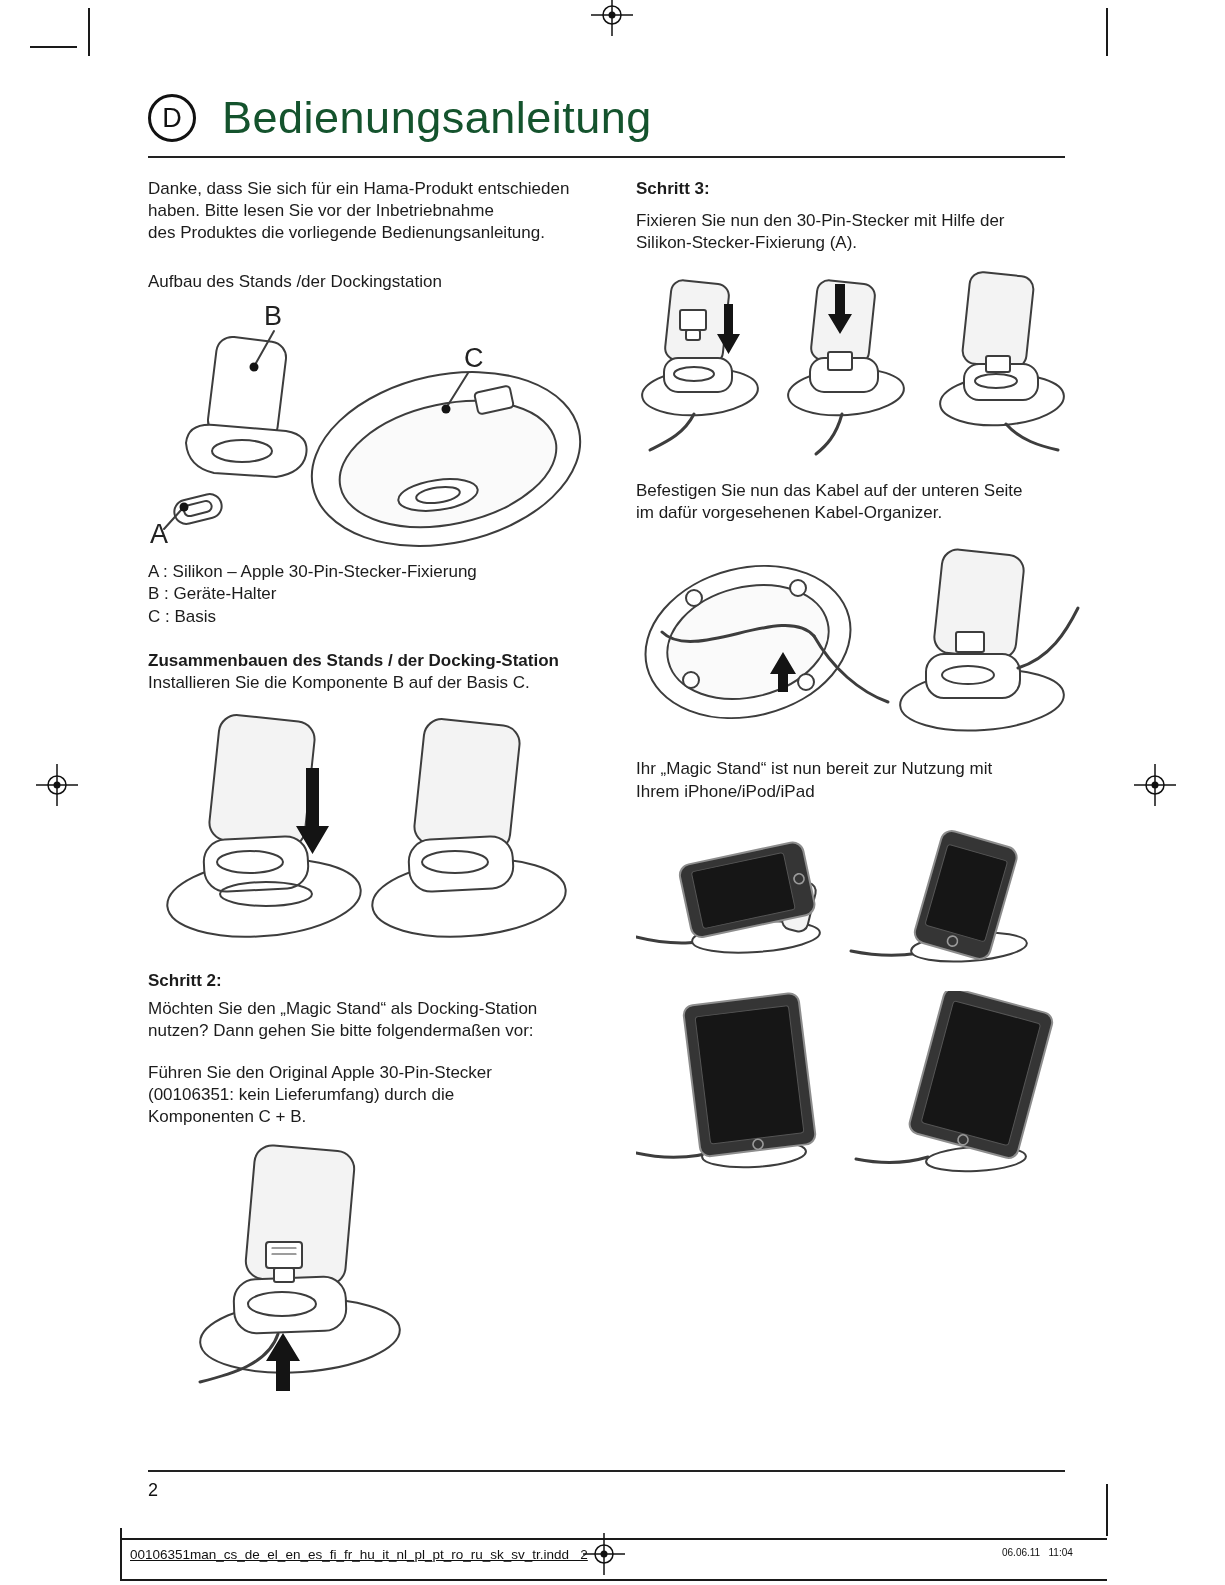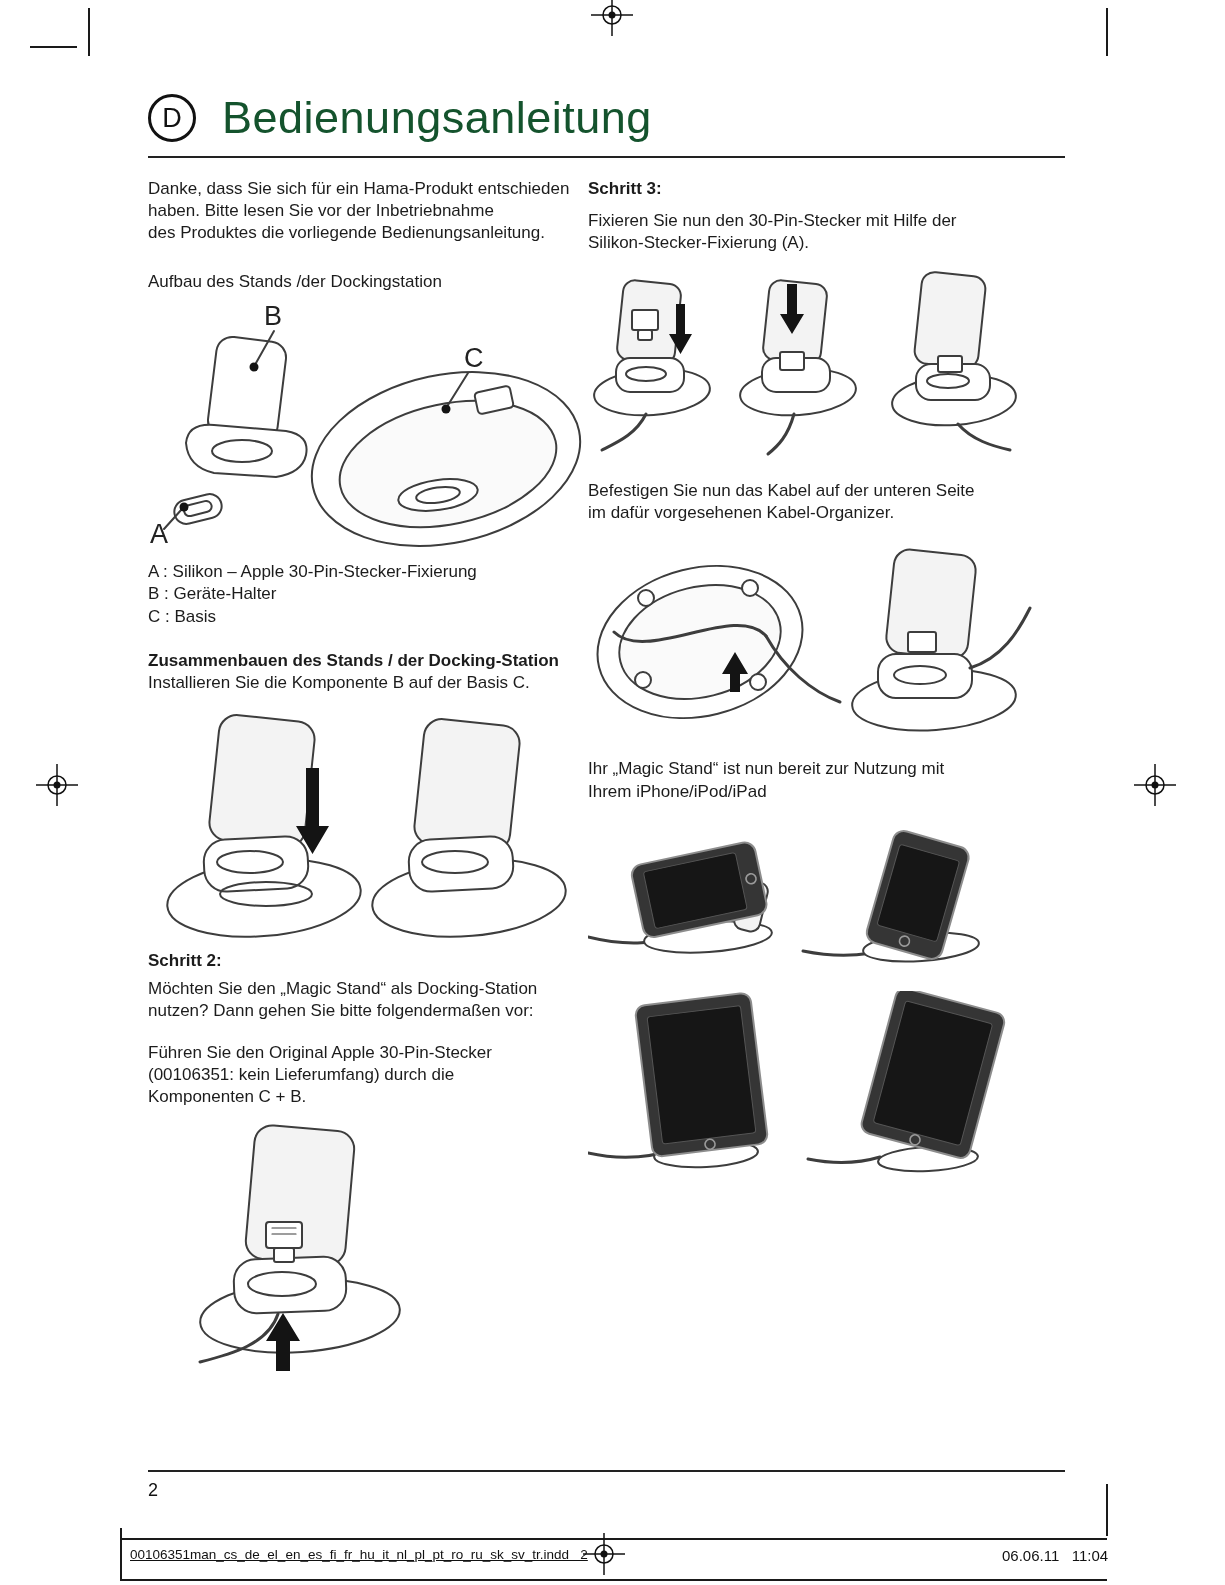--- a/index.html
+++ b/index.html
@@ -23,21 +23,21 @@
     width:48px; height:48px; border:3px solid #111; border-radius:50%;
     display:flex; align-items:center; justify-content:center;
     font-size:27px; color:#111;
   }
   .page-title { font-size:45px; font-weight:400; letter-spacing:0.5px; color:#14532d; }
   .hrule { position:absolute; left:148px; width:917px; height:2px; background:#222; }
 
   
   .col { position:absolute; top:178px; width:447px; }
   .col-left { left:148px; }
-  .col-right { left:588px; }
+  .col-right { left:636px; }
   p.body { font-size:17px; line-height:1.3; color:#1c1c1c; white-space:pre-line; }
   .b { font-weight:700; }
 
   
   .lineart { display:block; }
   .lineart rect,.lineart ellipse,.lineart circle,.lineart path,.lineart line
    { fill:none; stroke:#3d3d3d; stroke-width:2; stroke-linejoin:round; stroke-linecap:round; }
   .lineart .fill-white { fill:#ffffff; }
   .lineart .fill-light { fill:#f3f3f3; }
   .lineart .fill-lighter { fill:#fafafa; }
@@ -48,21 +48,21 @@
   .lineart .thin { stroke-width:1.2; }
   .lineart .cable { stroke-width:3; }
   .lineart text.lbl { fill:#222; stroke:none; font-size:27px; font-family:"Liberation Sans",sans-serif; }
 
   
   .page-number { position:absolute; left:148px; top:1480px; font-size:18px; color:#111; }
   .footer-filename {
     position:absolute; left:130px; top:1547px; font-size:13.5px; color:#111;
     text-decoration:underline; white-space:pre;
   }
-  .footer-datetime { position:absolute; left:1002px; top:1547px; font-size:15px; color:#111; white-space:pre;text-align:center; }
+  .footer-datetime { position:absolute; left:1002px; top:1547px; font-size:10px; color:#111; white-space:pre;text-align:center; }
 </style>
 </head>
 <body>
 
 <div class="page">
 
   <svg class="regmark" width="44" height="44" viewBox="0 0 44 44" style="left:590px;top:-7px">
     <line x1="22" y1="1" x2="22" y2="43"></line>
       <line x1="1" y1="22" x2="43" y2="22"></line>
     <circle cx="22" cy="22" r="9"></circle>
@@ -146,21 +146,21 @@
         <path class="solid" d="M158 66 h13 v58 h10 l-16.5 28 l-16.5 -28 h10 z"></path>
       </g>
       <g transform="translate(205 4)">
         <rect class="fill-light" x="66" y="16" width="96" height="126" rx="18" transform="rotate(6 114 79)"></rect>
         <ellipse class="fill-white" cx="116" cy="192" rx="97" ry="38" transform="rotate(-5 116 192)"></ellipse>
         <rect class="fill-white" x="56" y="132" width="104" height="52" rx="22" transform="rotate(-3 108 158)"></rect>
         <ellipse cx="102" cy="156" rx="33" ry="11"></ellipse>
       </g>
     </svg>
 
-    <p class="body b" style="margin-bottom:6px">Schritt 2:</p>
+    <p class="body b" style="margin-top:20px;margin-bottom:6px">Schritt 2:</p>
     <p class="body" style="margin-bottom:20px">Möchten Sie den „Magic Stand“ als Docking-Station
 nutzen? Dann gehen Sie bitte folgendermaßen vor:</p>
     <p class="body" style="margin-bottom:10px">Führen Sie den Original Apple 30-Pin-Stecker
 (00106351: kein Lieferumfang) durch die
 Komponenten C + B.</p>
 
     <svg class="lineart" width="310" height="255" viewBox="0 0 310 255" style="margin-left:12px">
       <rect class="fill-light" x="90" y="10" width="100" height="134" rx="18" transform="rotate(5 140 77)"></rect>
       <ellipse class="fill-white" cx="140" cy="198" rx="100" ry="36" transform="rotate(-4 140 198)"></ellipse>
       <rect class="fill-white" x="74" y="140" width="112" height="54" rx="22" transform="rotate(-2 130 167)"></rect>

